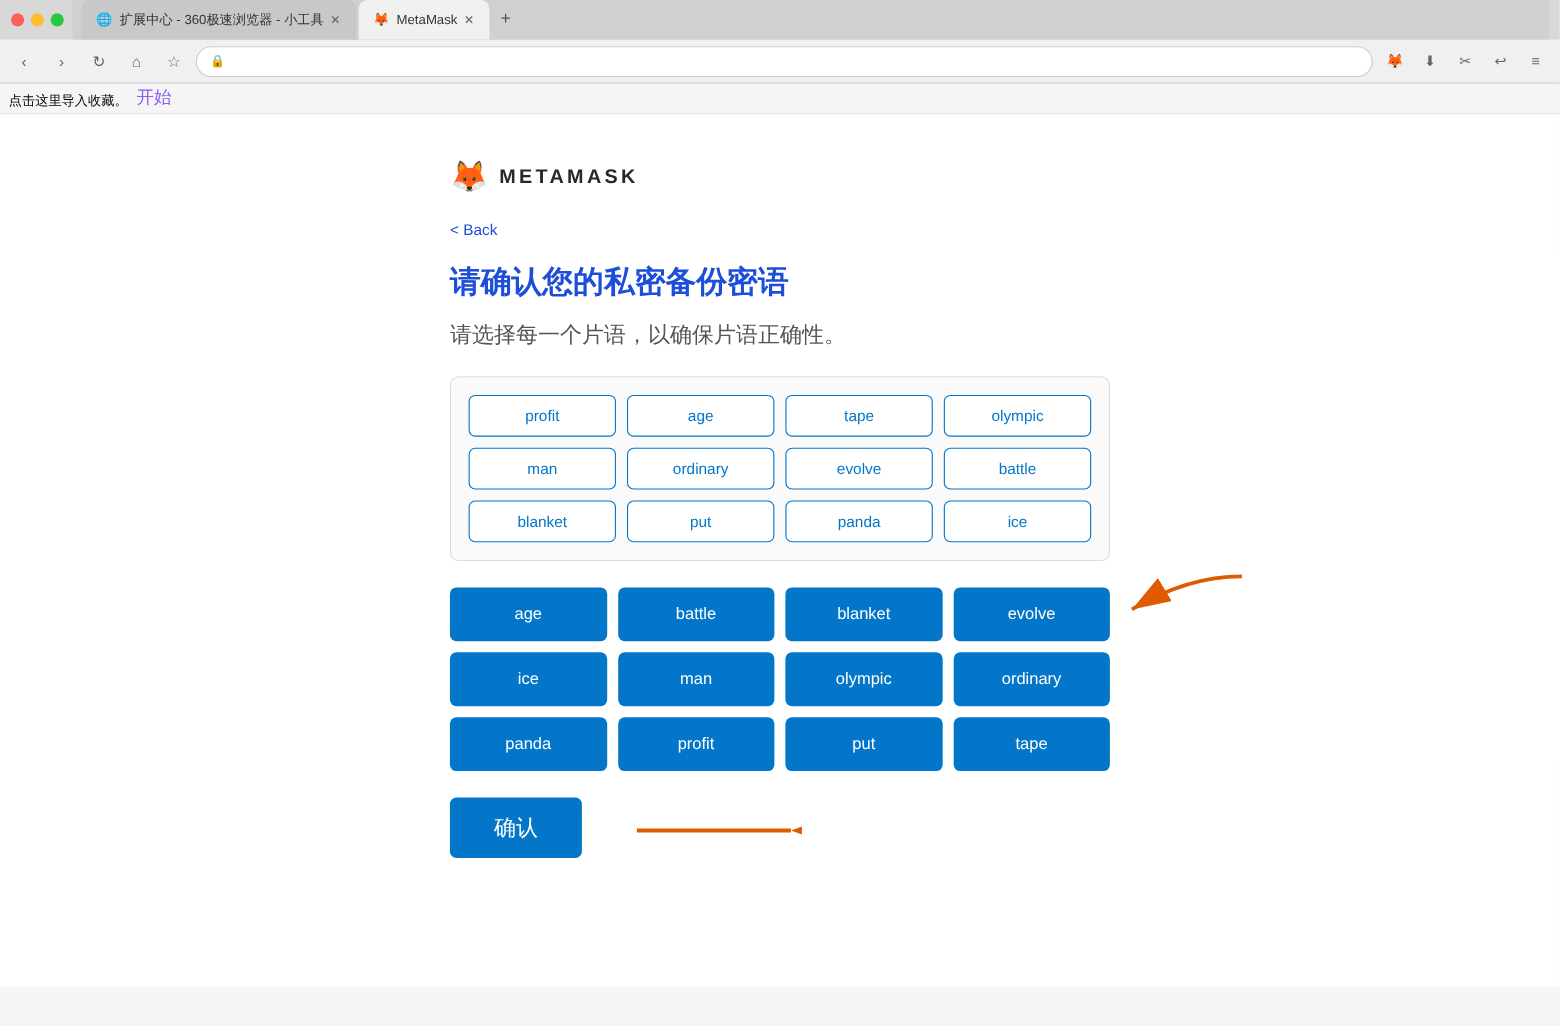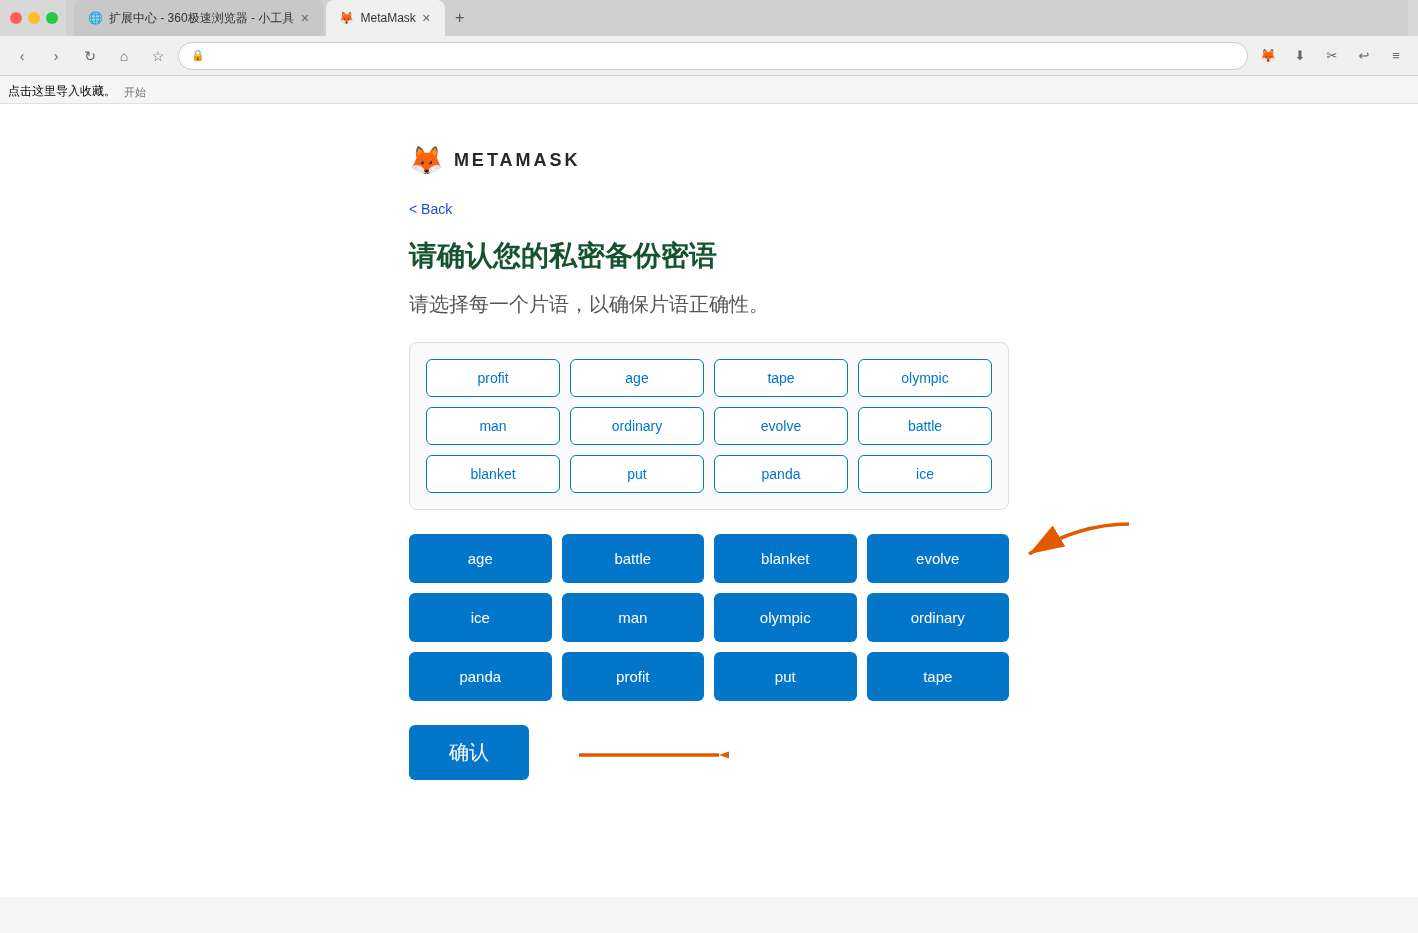--- a/index.html
+++ b/index.html
@@ -18,33 +18,33 @@
     .tab.inactive { background: #c8c8c8; }
     .tab-close { font-size: 11px; color: #666; cursor: pointer; }
     .tab-new { display: flex; align-items: center; padding: 0 8px; font-size: 16px; color: #555; cursor: pointer; }
     .nav-bar { display: flex; align-items: center; background: #f0f0f0; padding: 4px 8px; gap: 6px; height: 40px; border-bottom: 1px solid #ccc; }
     .nav-btn { width: 28px; height: 28px; display: flex; align-items: center; justify-content: center; border-radius: 50%; cursor: pointer; font-size: 14px; color: #666; background: none; border: none; }
     .address-bar { flex: 1; height: 28px; background: white; border: 1px solid #ccc; border-radius: 14px; display: flex; align-items: center; padding: 0 12px; font-size: 12px; color: #333; gap: 6px; }
     .address-lock { color: #888; font-size: 11px; }
     .nav-right { display: flex; align-items: center; gap: 4px; }
     .nav-icon-btn { width: 28px; height: 28px; display: flex; align-items: center; justify-content: center; cursor: pointer; font-size: 13px; color: #666; }
     .bookmark-bar { background: #f5f5f5; padding: 3px 8px; height: 28px; display: flex; align-items: flex-end; gap: 8px; font-size: 12px; border-bottom: 1px solid #e0e0e0; }
-    .bookmark-link { color: #737373; text-decoration: none; cursor: pointer; font-size: 11px; }
+    .bookmark-link { color: #8b5cf6; text-decoration: none; cursor: pointer; font-size: 16px; }
 
     
     .page-content { background: white; height: calc(933px - 36px - 36px - 40px - 28px); overflow-y: auto; display: flex; justify-content: center; padding: 40px 20px; }
     .main-container { width: 600px; }
 
     
     .metamask-logo { display: flex; align-items: center; gap: 10px; margin-bottom: 24px; }
     .logo-fox { font-size: 28px; }
     .logo-text { font-size: 18px; font-weight: bold; letter-spacing: 3px; color: #24292e; }
 
     .back-link { color: #1d4ed8; font-size: 14px; cursor: pointer; margin-bottom: 20px; display: block; }
-    .page-title { font-size: 28px; font-weight: bold; color: #14532d; margin-bottom: 16px; }
+    .page-title { font-size: 28px; font-weight: bold; color: #1d4ed8; margin-bottom: 16px; }
     .page-subtitle { font-size: 20px; color: #555; margin-bottom: 24px; }
 
     
     .word-grid-container { border: 1px solid #ddd; border-radius: 8px; padding: 16px; margin-bottom: 24px; background: #fafafa; }
     .word-grid { display: grid; grid-template-columns: repeat(4, 1fr); gap: 10px; }
     .word-chip { border: 1px solid #0376c9; border-radius: 6px; padding: 10px 8px; text-align: center; font-size: 14px; color: #0376c9; cursor: pointer; background: white; }
 
     
     .word-buttons-grid { display: grid; grid-template-columns: repeat(4, 1fr); gap: 10px; margin-bottom: 24px; }
     .word-btn { background: #0376c9; color: white; border: none; border-radius: 6px; padding: 16px 8px; font-size: 15px; cursor: pointer; font-weight: 500; }

